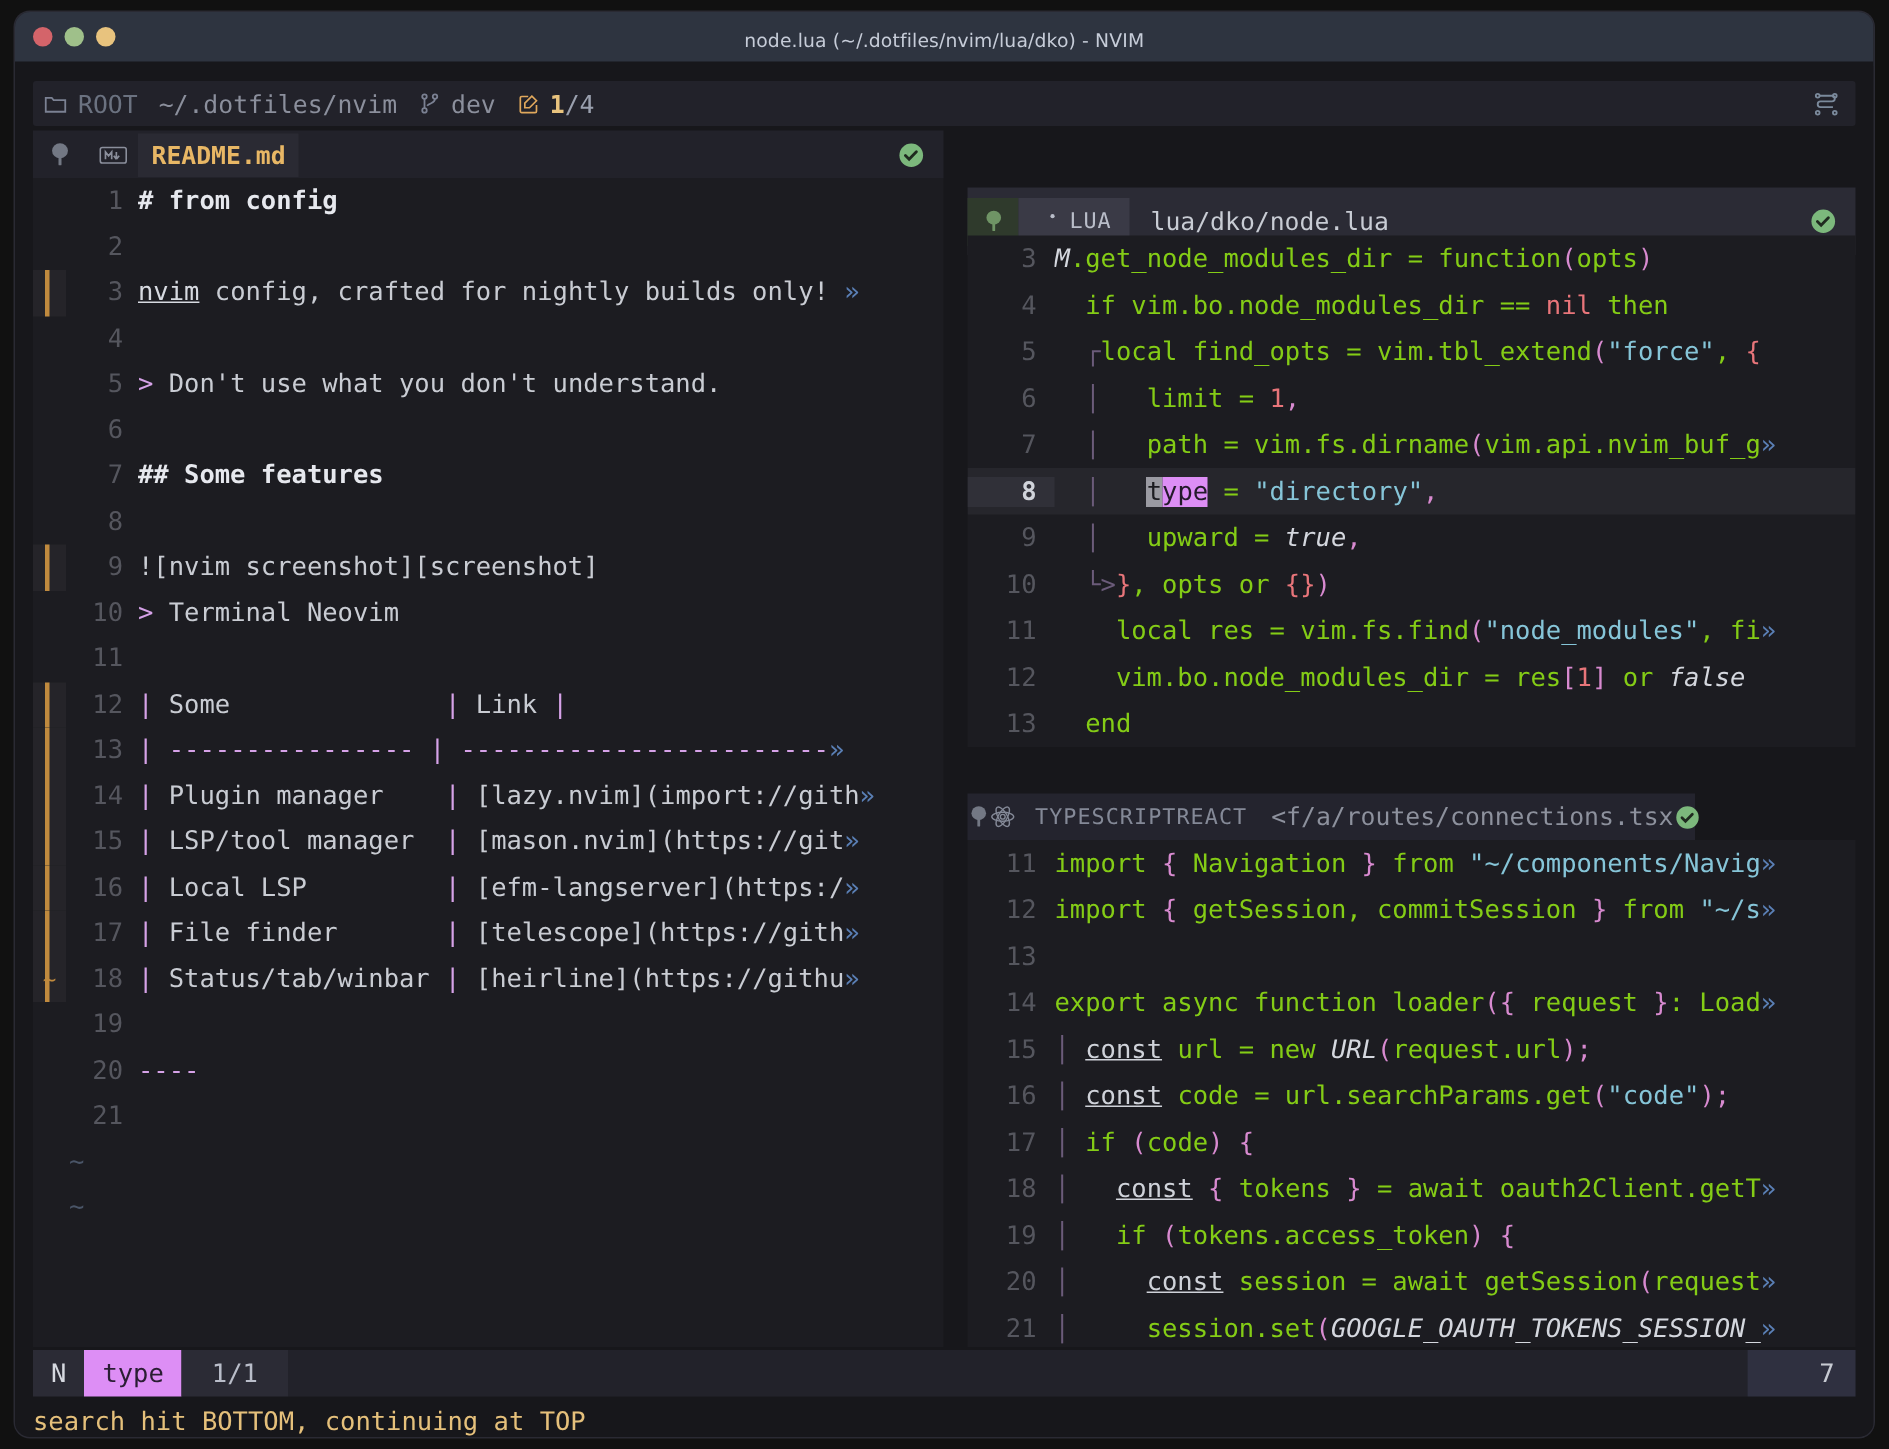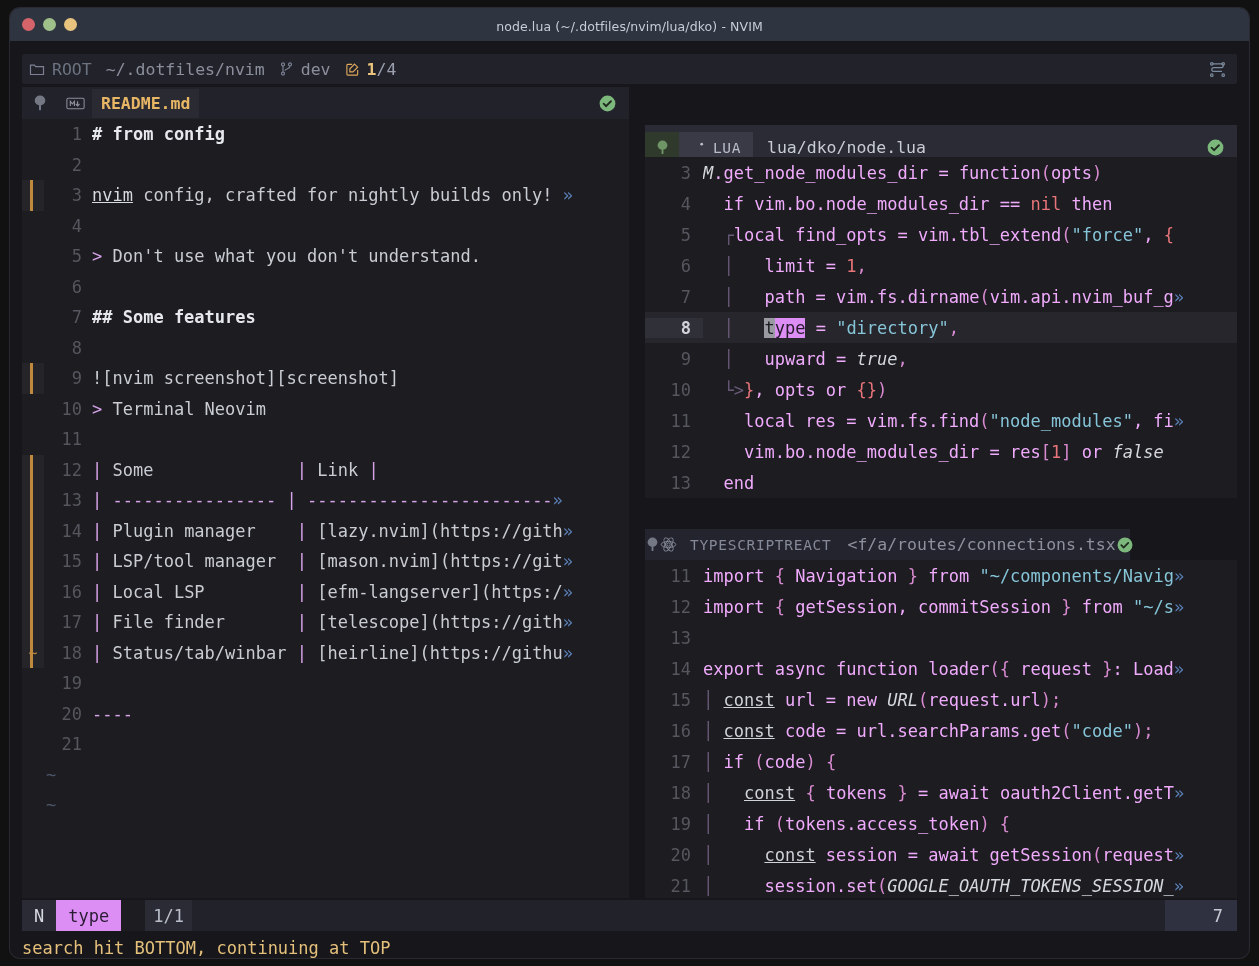--- a/index.html
+++ b/index.html
@@ -160,42 +160,42 @@
     background: #1c1c21; overflow: hidden;
   }
 
   .rline { height: 31px; display: flex; align-items: center; font-size: 17px; white-space: pre; }
   .rline.cur { background: #26262c; }
   .rlnum { width: 58px; flex: 0 0 58px; text-align: right; color: #55565e; padding-right: 12px; }
   .rline.cur .rlnum { color: #d0d3da; font-weight: bold; background:#303038; }
   .rtext { flex: 1 1 auto; color: #cfd2d9; overflow: hidden; position: relative; }
 
   
-  .c-ident  { color: #f0abfc; }
+  .c-ident  { color: #84cc16; }
   .c-italic { color: #d4d7de; font-style: italic; }
   .c-num    { color: #e8757a; }
   .c-str    { color: #86c5d8; }
   .c-paren  { color: #d88ad0; }
   .c-nil    { color: #e8757a; }
   .c-const-u{ color: #cfd2d9; text-decoration: underline; }
   .c-brace  { color: #e8757a; }
   .c-indent { color: #6b5b7a; }
   .sel      { background: #dd8ef5; color: #241a2b; }
   .cursorblk{ background: #9a9aa2; color: #1c1c21; }
 
   
   #statusline {
     position: absolute; left: 12px; top: 859px;
     width: 1215px; height: 31px;
     background: #1c1c21;
     display: flex; align-items: stretch; font-size: 17px;
   }
   .sl-mode { background:#2b2b35; color:#d6d9e0; display:flex; align-items:center; padding:0 12px; }
   .sl-search { background:#dd8ef5; color:#2a1d33; display:flex; align-items:center; padding:0 12px; }
-  .sl-count { background:#2b2b35; color:#b9bdc9; display:flex; align-items:center; padding:0 8px;margin-left:24px; }
+  .sl-count { background:#2b2b35; color:#b9bdc9; display:flex; align-items:center; padding:0 20px; }
   .sl-fill { flex:1 1 auto; background:#22222a; }
   .sl-right { background:#2f3040; color:#c7cad2; display:flex; align-items:center; justify-content:flex-end; width:72px; padding-right:14px; }
 
   
   #cmdline {
     position: absolute; left: 12px; top: 892px;
     width: 1215px; height: 30px;
     color: #e5c07b; font-size: 17px;
     display: flex; align-items: center;
   }
@@ -293,21 +293,21 @@
           <div class="line"><div class="sign "></div><div class="lnum">4</div><div class="ltext"></div></div>
           <div class="line"><div class="sign "></div><div class="lnum">5</div><div class="ltext"><span class="md-quote">&gt;</span><span class="md-txt"> Don't use what you don't understand.</span></div></div>
           <div class="line"><div class="sign "></div><div class="lnum">6</div><div class="ltext"></div></div>
           <div class="line"><div class="sign "></div><div class="lnum">7</div><div class="ltext"><span class="md-h">## Some features</span></div></div>
           <div class="line"><div class="sign "></div><div class="lnum">8</div><div class="ltext"></div></div>
           <div class="line"><div class="sign changed"></div><div class="lnum">9</div><div class="ltext"><span class="md-txt">![nvim screenshot][screenshot]</span></div></div>
           <div class="line"><div class="sign "></div><div class="lnum">10</div><div class="ltext"><span class="md-quote">&gt;</span><span class="md-txt"> Terminal Neovim</span></div></div>
           <div class="line"><div class="sign "></div><div class="lnum">11</div><div class="ltext"></div></div>
           <div class="line"><div class="sign changed"></div><div class="lnum">12</div><div class="ltext"><span class="md-pipe">|</span><span class="md-txt"> Some              </span><span class="md-pipe">|</span><span class="md-txt"> Link </span><span class="md-pipe">|</span></div></div>
           <div class="line"><div class="sign changed"></div><div class="lnum">13</div><div class="ltext"><span class="md-pipe">|</span><span class="md-dash"> ---------------- </span><span class="md-pipe">|</span><span class="md-dash"> ------------------------</span><span class="wrapmark">»</span></div></div>
-          <div class="line"><div class="sign changed"></div><div class="lnum">14</div><div class="ltext"><span class="md-pipe">|</span><span class="md-txt"> Plugin manager    </span><span class="md-pipe">|</span><span class="md-txt"> [lazy.nvim](https://gith</span><span class="wrapmark">»</span></div></div>
+          <div class="line"><div class="sign changed"></div><div class="lnum">14</div><div class="ltext"><span class="md-pipe">|</span><span class="md-txt"> Plugin manager    </span><span class="md-pipe">|</span><span class="md-txt"> [lazy.nvim](import://gith</span><span class="wrapmark">»</span></div></div>
           <div class="line"><div class="sign changed"></div><div class="lnum">15</div><div class="ltext"><span class="md-pipe">|</span><span class="md-txt"> LSP/tool manager  </span><span class="md-pipe">|</span><span class="md-txt"> [mason.nvim](https://git</span><span class="wrapmark">»</span></div></div>
           <div class="line"><div class="sign changed"></div><div class="lnum">16</div><div class="ltext"><span class="md-pipe">|</span><span class="md-txt"> Local LSP         </span><span class="md-pipe">|</span><span class="md-txt"> [efm-langserver](https:/</span><span class="wrapmark">»</span></div></div>
           <div class="line"><div class="sign changed"></div><div class="lnum">17</div><div class="ltext"><span class="md-pipe">|</span><span class="md-txt"> File finder       </span><span class="md-pipe">|</span><span class="md-txt"> [telescope](https://gith</span><span class="wrapmark">»</span></div></div>
           <div class="line"><div class="sign tilde-amber">~</div><div class="lnum">18</div><div class="ltext"><span class="md-pipe">|</span><span class="md-txt"> Status/tab/winbar </span><span class="md-pipe">|</span><span class="md-txt"> [heirline](https://githu</span><span class="wrapmark">»</span></div></div>
           <div class="line"><div class="sign "></div><div class="lnum">19</div><div class="ltext"></div></div>
           <div class="line"><div class="sign "></div><div class="lnum">20</div><div class="ltext"><span class="md-dash">----</span></div></div>
           <div class="line"><div class="sign "></div><div class="lnum">21</div><div class="ltext"></div></div>
         </div>
       <div id="left-tildes">
           <div class="line"><div class="sign"></div><div class="lnum tilde-row" style="text-align: left; padding-left: 2px;">~</div></div>

